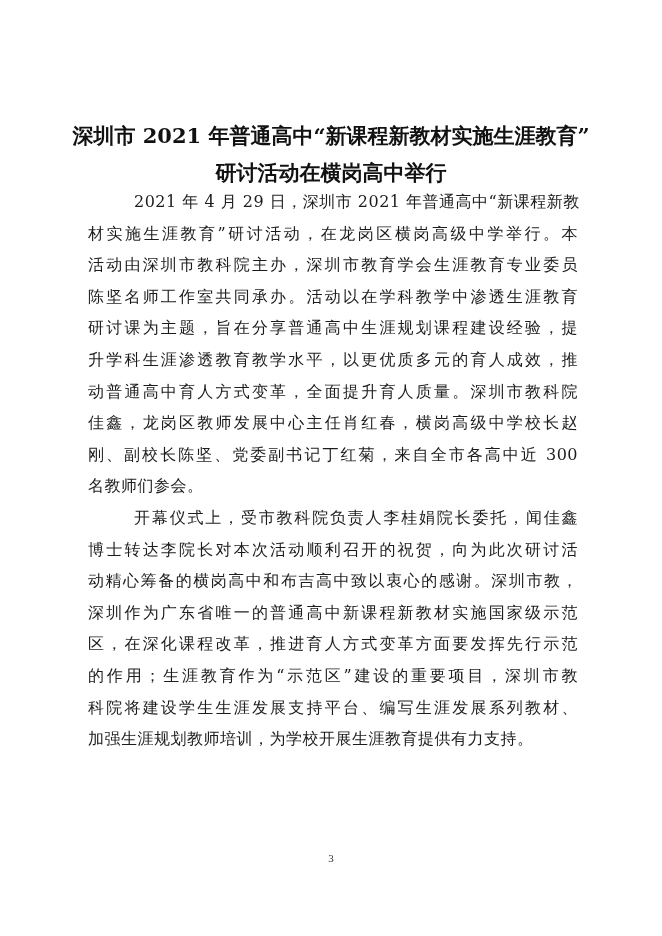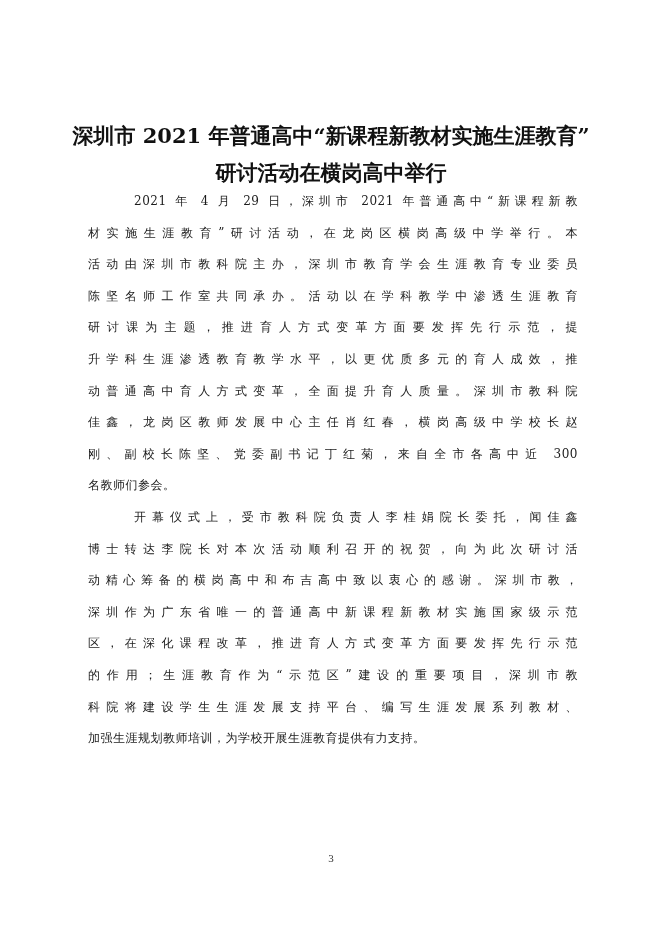--- a/index.html
+++ b/index.html
@@ -34,21 +34,21 @@
       letter-spacing: 0px;
     }
     .title.l1 { top: 121px; }
     .title.l2 { top: 158px; }
     .body {
       position: absolute;
       left: 88px;
       top: 186px;
       width: 490px;
       font-family: "DejaVu Serif", "Liberation Serif", serif;
-      font-size: 12px;
+      font-size: 16px;
       color: #1c1c1c;
     }
     .line {
       height: 31.6px;
       line-height: 31.6px;
       white-space: nowrap;
       text-align: justify;
       text-align-last: justify;
       letter-spacing: 0.5px;
     }
@@ -76,21 +76,21 @@
 
   <div class="title l1">深圳市 2021 年普通高中“新课程新教材实施生涯教育”</div>
   <div class="title l2">研讨活动在横岗高中举行</div>
 
   <div class="body">
     <div>
       <div class="line indent">2021 年 4 月 29 日，深圳市 2021 年普通高中“新课程新教</div>
       <div class="line">材实施生涯教育”研讨活动，在龙岗区横岗高级中学举行。本</div>
       <div class="line">活动由深圳市教科院主办，深圳市教育学会生涯教育专业委员</div>
       <div class="line">陈坚名师工作室共同承办。活动以在学科教学中渗透生涯教育</div>
-      <div class="line">研讨课为主题，推进育人方式变革方面要发挥先行示范，提</div>
+      <div class="line">研讨课为主题，旨在分享普通高中生涯规划课程建设经验，提</div>
       <div class="line">升学科生涯渗透教育教学水平，以更优质多元的育人成效，推</div>
       <div class="line">动普通高中育人方式变革，全面提升育人质量。深圳市教科院</div>
       <div class="line">佳鑫，龙岗区教师发展中心主任肖红春，横岗高级中学校长赵</div>
       <div class="line">刚、副校长陈坚、党委副书记丁红菊，来自全市各高中近 300</div>
       <div class="line last">名教师们参会。</div>
     </div>
     <div>
       <div class="line indent">开幕仪式上，受市教科院负责人李桂娟院长委托，闻佳鑫</div>
       <div class="line">博士转达李院长对本次活动顺利召开的祝贺，向为此次研讨活</div>
       <div class="line">动精心筹备的横岗高中和布吉高中致以衷心的感谢。深圳市教，</div>

